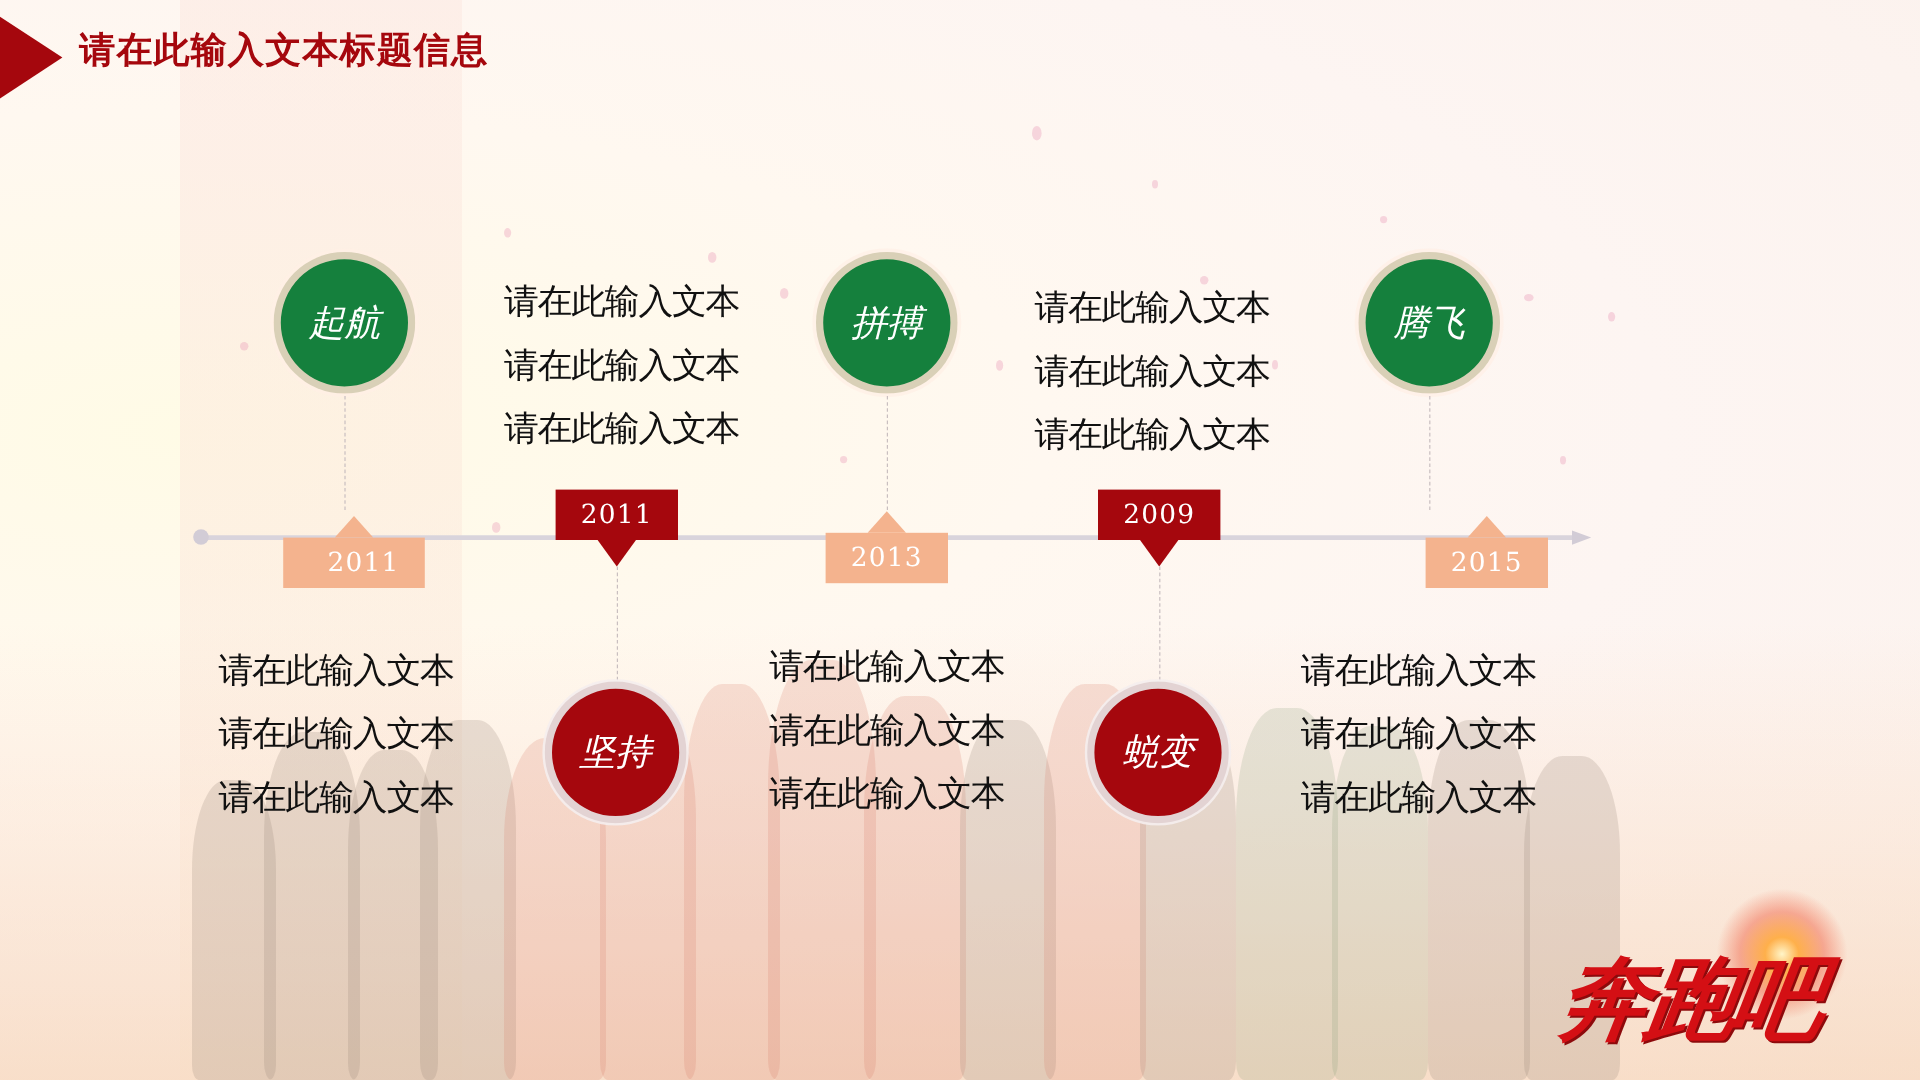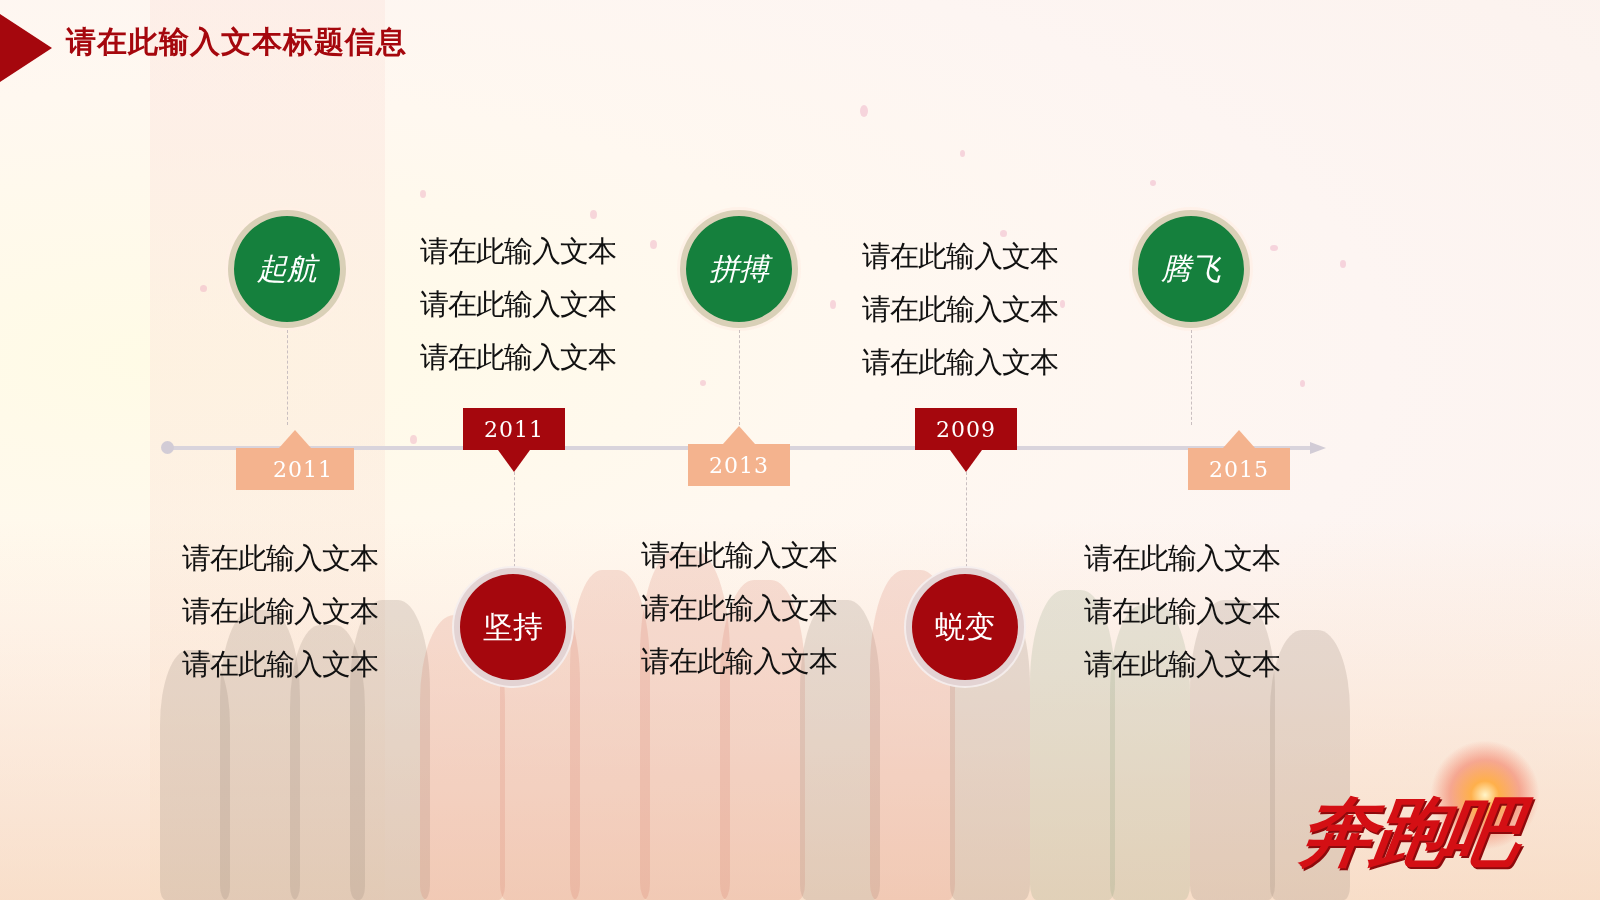--- a/index.html
+++ b/index.html
@@ -42,21 +42,21 @@
     position:absolute; left:1310px; top:442px; width:0; height:0;
     border-top:6px solid transparent; border-bottom:6px solid transparent; border-left:16px solid #d2ccd6;
   }
   .circle {
     position:absolute; width:118px; height:118px; border-radius:50%;
     display:flex; align-items:center; justify-content:center;
     font-size:30px; color:#fff; font-family:"DejaVu Sans", sans-serif; font-weight:300;
     box-sizing:border-box;
   }
   .circle.light { background:#15803d; border:6px solid rgba(252,222,205,0.85); box-shadow:0 0 0 3px rgba(255,240,230,0.7);font-style:italic; }
-  .circle.dark { background:#a5070d; border:6px solid rgba(230,222,222,0.95); box-shadow:0 0 0 2px rgba(245,238,238,0.9); }
+  .circle.dark { background:#a5070d; border:6px solid rgba(230,222,222,0.95); box-shadow:0 0 0 2px rgba(245,238,238,0.9);font-style:italic; }
   .vline {
     position:absolute; width:0; border-left:1px dashed #c9bfc0;
   }
   .tag {
     position:absolute; width:102px; height:42px; display:flex; align-items:center; justify-content:center;
     font-family:"DejaVu Serif", serif; font-size:22px; color:#fff; letter-spacing:1px;
   }
   .tag.light { background:#f4b38e; }
   .tag.dark { background:#a5070d; }
   .tag.light::before {

